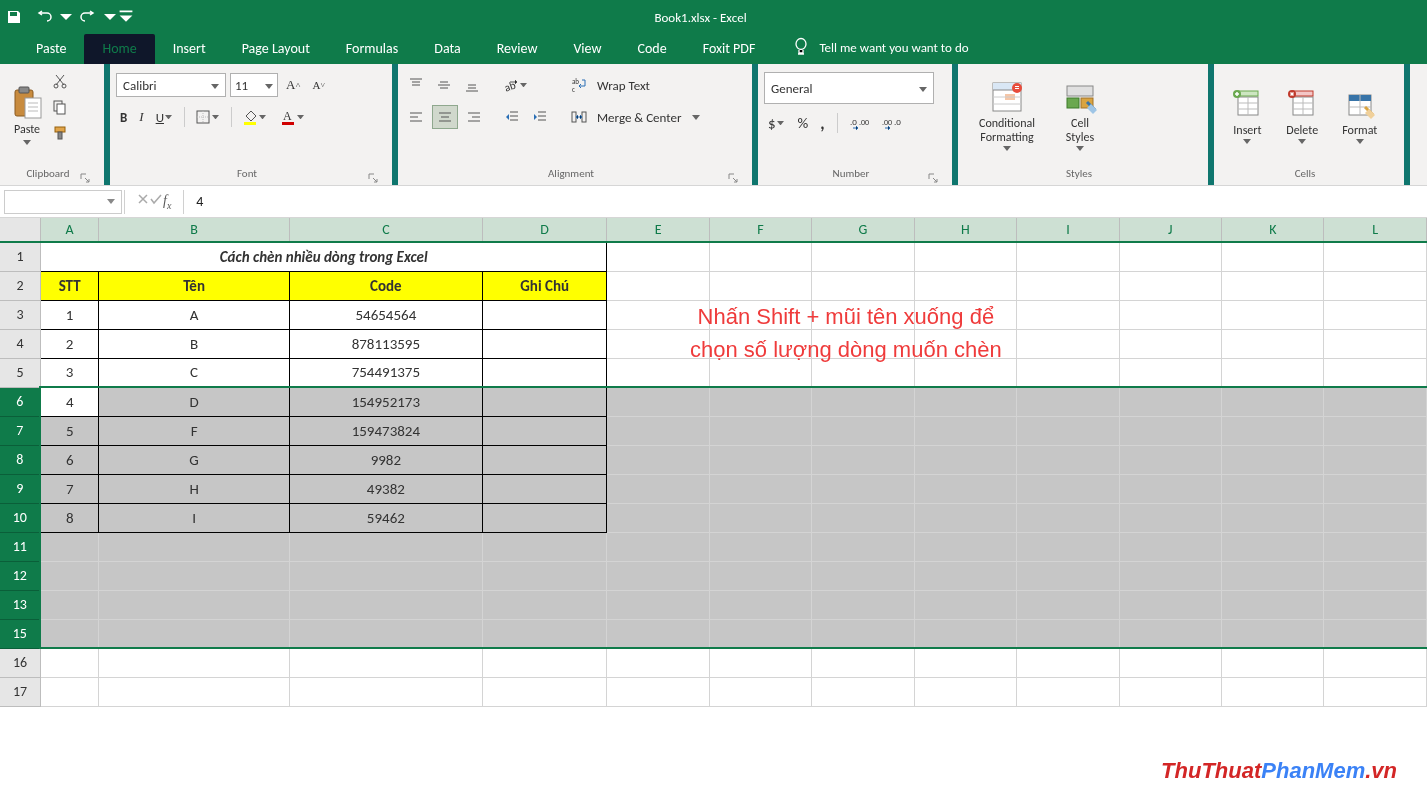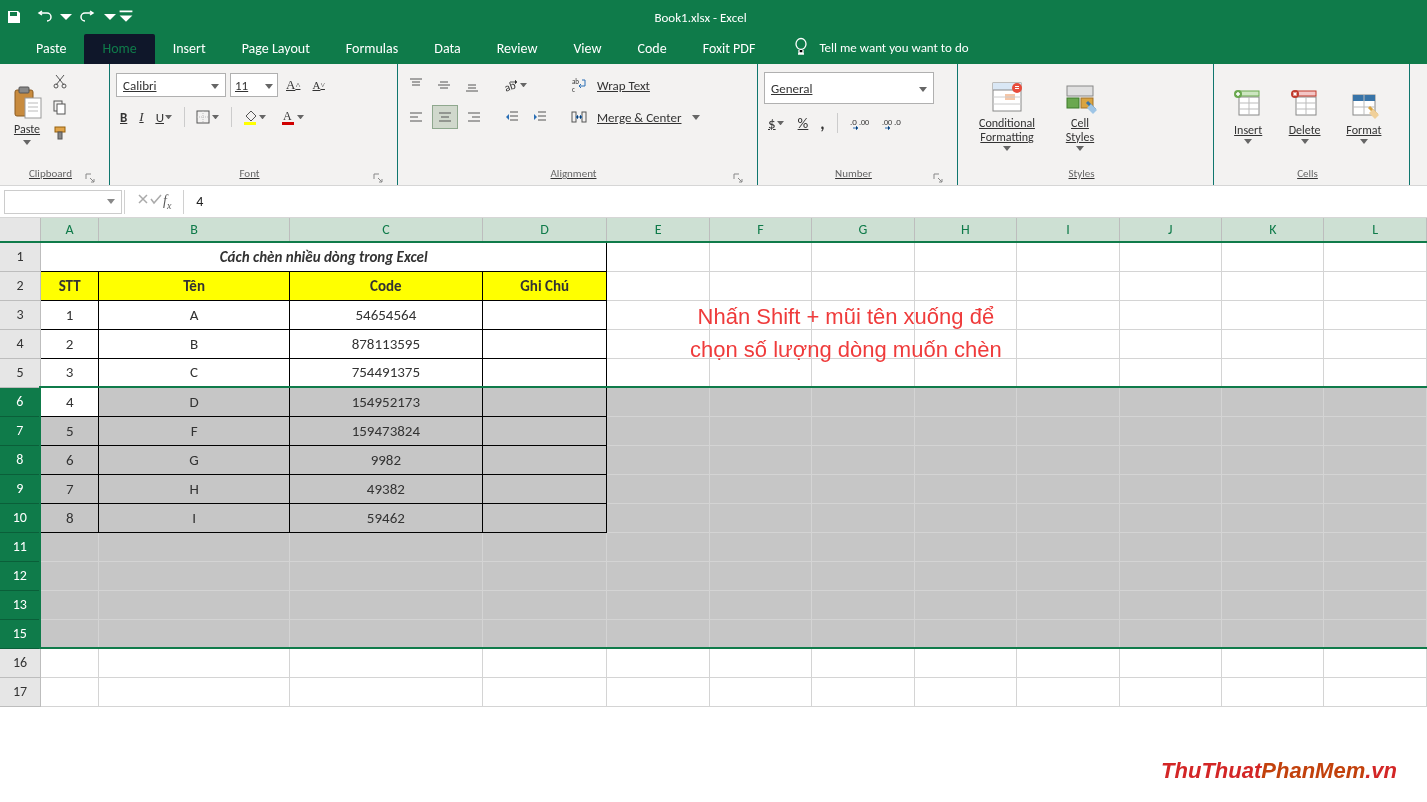--- a/index.html
+++ b/index.html
@@ -14,21 +14,21 @@
 
   
   .tabstrip { height: 30px; background: #0f7b4a; display: flex; align-items: flex-end; padding-left: 18px; }
   .tab { padding: 6px 18px 7px 18px; color: #fff; cursor: pointer; font-size: 14px; }
   .tab.active { background: #0f172a; color: #0f7b4a; border-top-left-radius: 2px; border-top-right-radius: 2px; }
   .tell-me { display: flex; align-items: center; gap: 10px; margin-left: 20px; color: #fff; padding: 6px 0 7px 0; }
   .tell-me svg { width: 16px; height: 20px; }
 
   
   .ribbon { height: 122px; background: #f3f2f1; border-bottom: 1px solid #d6d6d6; display: flex; }
-  .group { display: flex; flex-direction: column; border-right: 1px solid #0f766e; padding: 2px 14px 0 6px; text-decoration: underline; }
+  .group { display: flex; flex-direction: column; border-right: 6px solid #0f766e; padding: 2px 14px 0 6px; }
   .group-body { flex: 1; display: flex; align-items: flex-start; }
   .group-label { height: 18px; font-size: 11px; color: #666; text-align: center; position: relative; }
   .group-label .launcher { position: absolute; right: 0; bottom: 2px; width: 10px; height: 10px; }
   .big-btn { display: flex; flex-direction: column; align-items: center; justify-content: center; padding: 4px 4px 0 4px; cursor: pointer; height: 94px; font-size: 12px; color: #333; text-align: center; line-height: 1.15; }
   .big-btn .big-icon { width: 34px; height: 36px; margin-bottom: 2px; display:flex; align-items:center; justify-content:center; }
   .small-col { display: flex; flex-direction: column; justify-content: flex-start; padding-top: 4px; gap: 4px; }
   .smbtn { width: 24px; height: 22px; display: flex; align-items: center; justify-content: center; cursor: pointer; color: #555; }
   .smbtn svg { width:16px; height:16px; }
   .row { display: flex; align-items: center; gap: 4px; height: 26px; }
   .font-name { height: 24px; border: 1px solid #b0b0b0; background: #fff; font-size: 13px; padding: 0 6px; width: 110px; display:flex; align-items:center; justify-content:space-between; }
@@ -63,21 +63,21 @@
   .title-merge { font-family: 'Calibri', sans-serif; font-style: italic; font-weight: bold; font-size: 16px; border: 1px solid #000 !important; }
   .th-cell { background: #ffff00; font-weight: bold; font-family: Calibri, sans-serif; font-size: 15px; border: 1px solid #000 !important; }
   .d-cell { border: 1px solid #000 !important; }
   .sel-border-top { border-top: 2px solid #0f7b4a !important; }
   .sel-border-bottom { border-bottom: 2px solid #0f7b4a !important; }
   .sel-border-left { border-left: 2px solid #0f7b4a !important; }
   .active-cell { background: #fff !important; }
   .overlay-text { position:absolute; left:690px; top:300px; color:#ef3b3b; font-family: Arial, Helvetica, sans-serif; font-size:22px; font-weight:400; text-align:center; line-height:1.5; white-space:nowrap; z-index:10;}
   .watermark { position:absolute; right:30px; bottom:18px; font-family: Arial, Helvetica, sans-serif; font-weight:bold; font-style:italic; font-size:22px; z-index:10; text-shadow: 1px 1px 0 #fff, -1px -1px 0 #fff, 1px -1px 0 #fff, -1px 1px 0 #fff; }
   .watermark .w1 { color:#d32626; }
-  .watermark .w2 { color:#c2410c; }
+  .watermark .w2 { color:#3b82f6; }
   .watermark .w3 { color:#d32626; }
 </style>
 </head>
 <body>
 
 <div class="titlebar">
   <div class="qat">
     <div class="qat-btn">
       <svg viewBox="0 0 16 16">
           <path fill="#fff" d="M2 2h10l2 2v10H2V2zm2 1v4h7V3H4zm1 7h6v3H5v-3z"></path>

